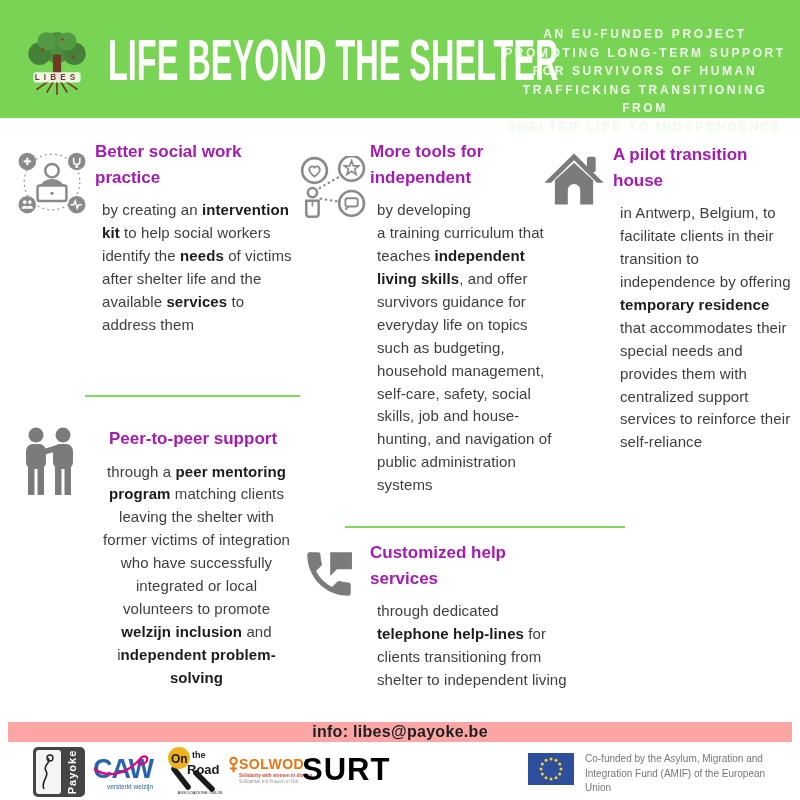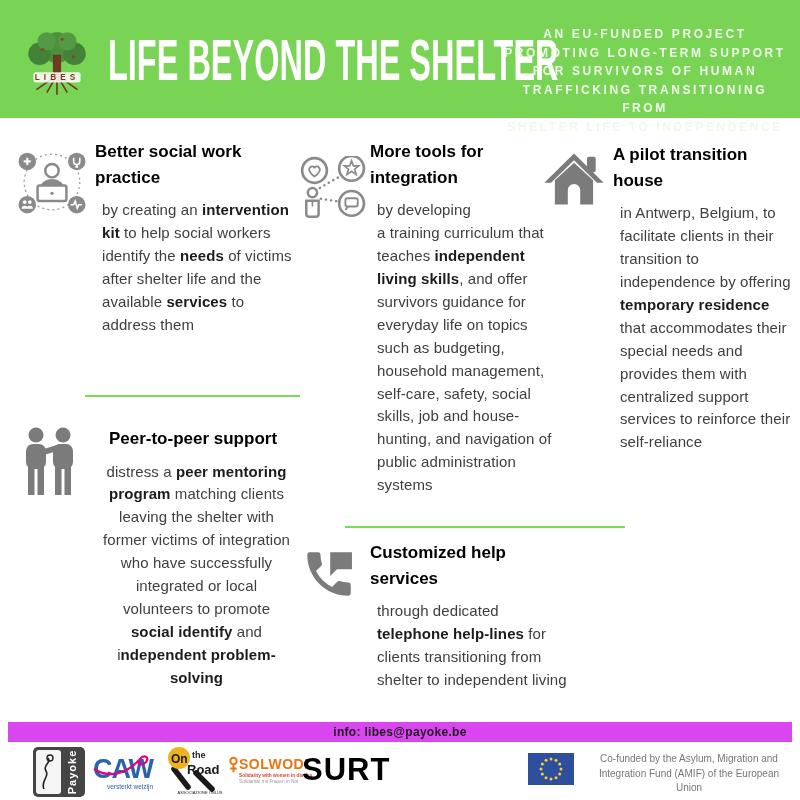--- a/index.html
+++ b/index.html
@@ -9,36 +9,36 @@
   
   .banner{position:absolute;left:0;top:0;width:800px;height:118px;background:#79d355;}
   .logo{position:absolute;left:16px;top:26px;width:82px;height:82px;}
   .title{position:absolute;left:108px;top:30px;height:60px;line-height:60px;white-space:nowrap;}
   .title-inner{display:inline-block;transform:scaleX(0.56);transform-origin:left center;
                font-size:58px;font-weight:bold;color:#ffffff;letter-spacing:0;}
   .tagline{position:absolute;right:10px;top:25px;width:290px;text-align:center;color:#eefbe8;
            font-size:12px;font-weight:bold;letter-spacing:2.6px;line-height:1.55;white-space:pre-line;}
 
   
-  .block-heading{color:#000000;font-weight:800;font-size:17px;line-height:1.5;
+  .block-heading{color:#a21caf;font-weight:800;font-size:17px;line-height:1.5;
                  white-space:pre-line;margin:0 0 9px 0;}
   .block-body{font-size:15px;line-height:1.53;color:#3e3e3e;white-space:pre-line;letter-spacing:.1px;margin-left:7px;}
   .block-body .b{font-weight:bold;color:#1c1c1c;}
   .textblock{position:absolute;}
   .iconbox{position:absolute;}
   .divider{position:absolute;height:2px;background:#7ed957;}
 
   
-  .infobar{position:absolute;left:8px;right:8px;top:722px;height:20px;background:#d946ef;
-           text-align:center;line-height:20px;font-size:12px;color:#1e1e1e;font-weight:bold;letter-spacing:.3px;}
+  .infobar{position:absolute;left:8px;right:8px;top:722px;height:20px;background:#fca5a5;
+           text-align:center;line-height:20px;font-size:16px;color:#1e1e1e;font-weight:bold;letter-spacing:.3px;}
 
   
   .footer-logo{position:absolute;}
   .surt-text{font-size:31px;font-weight:800;color:#000000;letter-spacing:1px;line-height:44px;}
-  .eu-text{position:absolute;left:585px;top:752px;width:208px;font-size:10px;line-height:1.45;color:#767676;text-align:center;}
+  .eu-text{position:absolute;left:585px;top:752px;width:208px;font-size:10px;line-height:1.45;color:#767676;}
 </style>
 </head>
 <body>
 
 <div class="page">
 
   <div class="banner">
     <svg class="logo" viewBox="0 0 80 80">
       <circle cx="40" cy="21" r="15" fill="#4c8f3d"></circle>
       <circle cx="23" cy="27" r="11" fill="#44823a"></circle>
@@ -104,21 +104,21 @@
       <rect x="22.5" y="40" width="6.5" height="29"></rect>
       <circle cx="48" cy="9" r="7.5"></circle>
       <rect x="38" y="18" width="20" height="25" rx="7"></rect>
       <rect x="40" y="40" width="6.5" height="29"></rect>
       <rect x="49.5" y="40" width="6.5" height="29"></rect>
     </g>
     <line x1="29" y1="26" x2="45" y2="21" stroke="#7b7b7b" stroke-width="6" stroke-linecap="round"></line>
   </svg>
   <div class="textblock" style="left:95px;top:426px;width:196px;text-align:center;">
     <div class="block-heading">Peer-to-peer support</div>
-    <div class="block-body"><span>distress a </span><span class="b">peer mentoring program</span><span> matching clients leaving the shelter with former victims of integration who have successfully integrated or local volunteers to promote </span><span class="b">social identify</span><span> and i</span><span class="b">ndependent problem-solving</span></div>
+    <div class="block-body"><span>through a </span><span class="b">peer mentoring program</span><span> matching clients leaving the shelter with former victims of integration who have successfully integrated or local volunteers to promote </span><span class="b">welzijn inclusion</span><span> and i</span><span class="b">ndependent problem-solving</span></div>
   </div>
 
   <svg class="iconbox" style="left:297px;top:156px;width:70px;height:68px;" viewBox="0 0 68 66">
     <g stroke="#8a8a8a" fill="none">
       <circle cx="17" cy="14" r="12" stroke-width="2.6"></circle>
       <path d="M17,20 c-4.5,-3.2 -6.5,-6.5 -4.3,-9 c1.6,-1.9 4.3,-1 4.3,1.2 c0,-2.2 2.7,-3.1 4.3,-1.2 c2.2,2.5 0.2,5.8 -4.3,9 z" stroke-width="1.7"></path>
       <circle cx="53" cy="12" r="12" stroke-width="2.6"></circle>
       <polygon points="53,4.5 54.8,9.5 60,9.5 56,12.8 57.5,18 53,14.8 48.5,18 50,12.8 46,9.5 51.2,9.5" stroke-width="1.6"></polygon>
       <circle cx="53" cy="46" r="12" stroke-width="2.6"></circle>
       <rect x="47" y="41" width="12" height="8" rx="2" stroke-width="1.8"></rect>
@@ -127,21 +127,21 @@
       <path d="M9,43.5 h12 v12.5 q0,3 -3,3 h-6 q-3,0 -3,-3 z" stroke-width="2.4"></path>
       <path d="M15,44 v5" stroke-width="1.6"></path>
     </g>
     <g stroke="#8a8a8a" stroke-width="2.2" stroke-linecap="round" stroke-dasharray="0.5,4.5">
       <line x1="22" y1="31" x2="43" y2="19"></line>
       <line x1="23" y1="41.5" x2="39" y2="44"></line>
     </g>
   </svg>
   <div class="textblock" style="left:370px;top:139px;width:192px;">
     <div class="block-heading">More tools for
-integration</div>
+independent</div>
     <div class="block-body"><span>by developing
 a training curriculum that teaches </span><span class="b">independent living skills</span><span>, and offer survivors guidance for everyday life on topics such as budgeting, household management, self-care, safety, social skills, job and house-hunting, and navigation of public administration systems</span></div>
   </div>
 
   <div class="divider" style="left:345px;top:526px;width:280px;"></div>
 
   <svg class="iconbox" style="left:300px;top:545px;width:58px;height:58px;" viewBox="0 0 24 24">
     <path fill="#7b7b7b" d="M6.62 10.79a15.15 15.15 0 0 0 6.59 6.59l2.2-2.2a1 1 0 0 1 1.01-.25c1.12.37 2.33.57 3.58.57a1 1 0 0 1 1 1V20a1 1 0 0 1-1 1C10.61 21 3 13.39 3 4a1 1 0 0 1 1-1h3.5a1 1 0 0 1 1 1c0 1.25.2 2.46.57 3.58a1 1 0 0 1-.25 1.01z"></path>
     <path fill="#7b7b7b" d="M12.5 3h9v7h-6.2L12.5 12.8z"></path>
   </svg>

